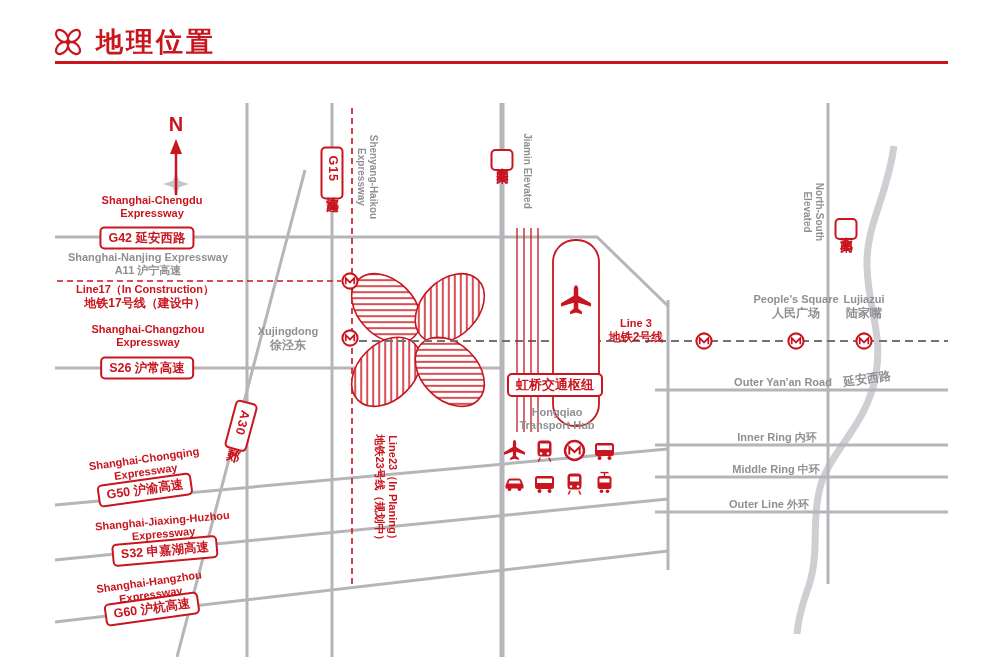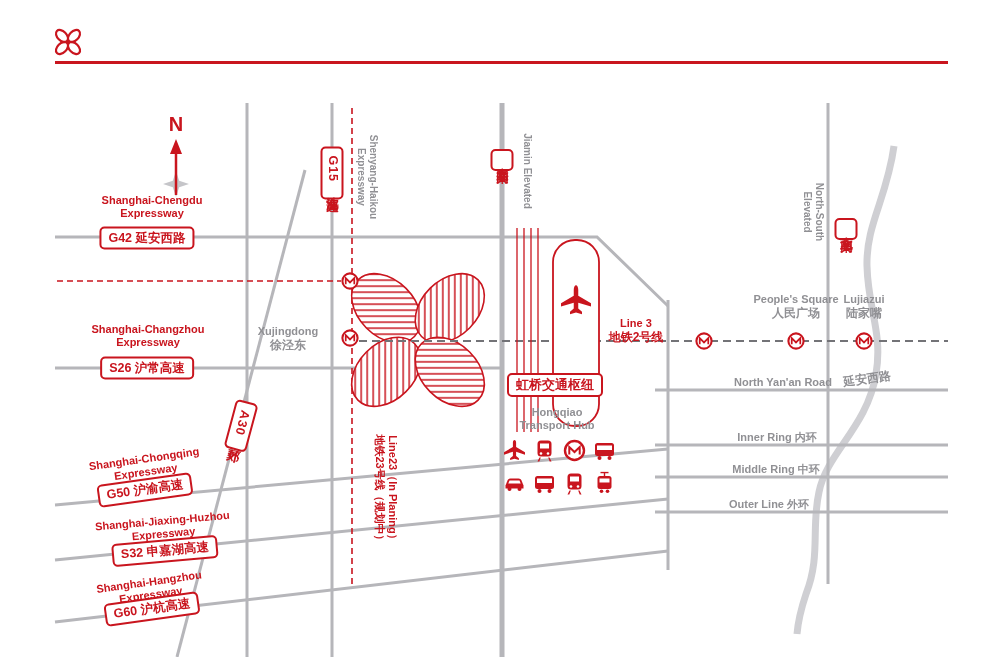--- a/index.html
+++ b/index.html
@@ -37,20 +37,21 @@
 
   <svg class="logo" viewBox="0 0 36 36">
     <g stroke="#c9151e" stroke-width="2.2" fill="none">
       <ellipse cx="12" cy="12" rx="7.2" ry="4.6" transform="rotate(45 12 12)"></ellipse>
       <ellipse cx="24" cy="12" rx="7.2" ry="4.6" transform="rotate(-45 24 12)"></ellipse>
       <ellipse cx="12" cy="24" rx="7.2" ry="4.6" transform="rotate(-45 12 24)"></ellipse>
       <ellipse cx="24" cy="24" rx="7.2" ry="4.6" transform="rotate(45 24 24)"></ellipse>
     </g>
     <circle cx="18" cy="18" r="2" fill="#c9151e"></circle>
   </svg>
+  <h1 class="title">地理位置</h1>
   <div class="rule"></div>
 
   <svg class="lay" width="1000" height="657" viewBox="0 0 1000 657">
     <defs>
       <pattern id="hatch" width="6" height="6" patternUnits="userSpaceOnUse" patternTransform="rotate(45)">
         <rect width="6" height="6" fill="#fff"></rect>
         <line x1="1" y1="0" x2="1" y2="6" stroke="#c9151e" stroke-width="1.5"></line>
       </pattern>
     </defs>
 
@@ -104,21 +105,29 @@
   </svg>
 
   <div class="lb red n" style="left:176px;top:124px">N</div>
 
   <div class="lb red" style="left:152px;top:207px">
     <span class="ln">Shanghai-Chengdu</span>
     <span class="ln">Expressway</span>
   </div>
   <div class="box" style="left:147px;top:238px">G42 延安西路</div>
 
-
+  <div class="lb gy" style="left:148px;top:264px">
+    <span class="ln">Shanghai-Nanjing Expressway</span>
+    <span class="ln">A11 沪宁高速</span>
+  </div>
+
+  <div class="lb red" style="left:145px;top:297px">
+    <span class="ln">Line17（In Construction）</span>
+    <span class="ln zh">地铁17号线（建设中）</span>
+  </div>
 
   <div class="lb red" style="left:148px;top:336px">
     <span class="ln">Shanghai-Changzhou</span>
     <span class="ln">Expressway</span>
   </div>
   <div class="box" style="left:147px;top:368px">S26 沪常高速</div>
 
   <div class="box vert" style="left:241px;top:426px;transform:translate(-50%,-50%) rotate(15deg)">A30 郊环</div>
 
   <div class="lb red" style="left:145px;top:466px;transform:translate(-50%,-50%) rotate(-8deg)">
@@ -265,19 +274,19 @@
     <span class="ln">Lujiazui</span>
     <span class="ln zh">陆家嘴</span>
   </div>
   <span class="mi" style="left:864px;top:341px">
     <svg viewBox="0 0 20 20">
         <circle cx="10" cy="10" r="8" fill="#fff" stroke="#c9151e" stroke-width="2.2"></circle>
         <path d="M5.5 13.5 V7 L10 11.5 L14.5 7 V13.5" fill="none" stroke="#c9151e" stroke-width="1.8"></path>
       </svg>
   </span>
 
-  <div class="lb gy" style="left:783px;top:383px">North Yan'an Road</div>
+  <div class="lb gy" style="left:783px;top:383px">Outer Yan'an Road</div>
   <div class="lb gy zh" style="left:867px;top:379px;transform:translate(-50%,-50%) rotate(-8deg)">延安西路</div>
   <div class="lb gy" style="left:777px;top:438px">Inner Ring 内环</div>
   <div class="lb gy" style="left:776px;top:470px">Middle Ring 中环</div>
   <div class="lb gy" style="left:769px;top:505px">Outer Line 外环</div>
 
 </div>
 
 </body></html>

